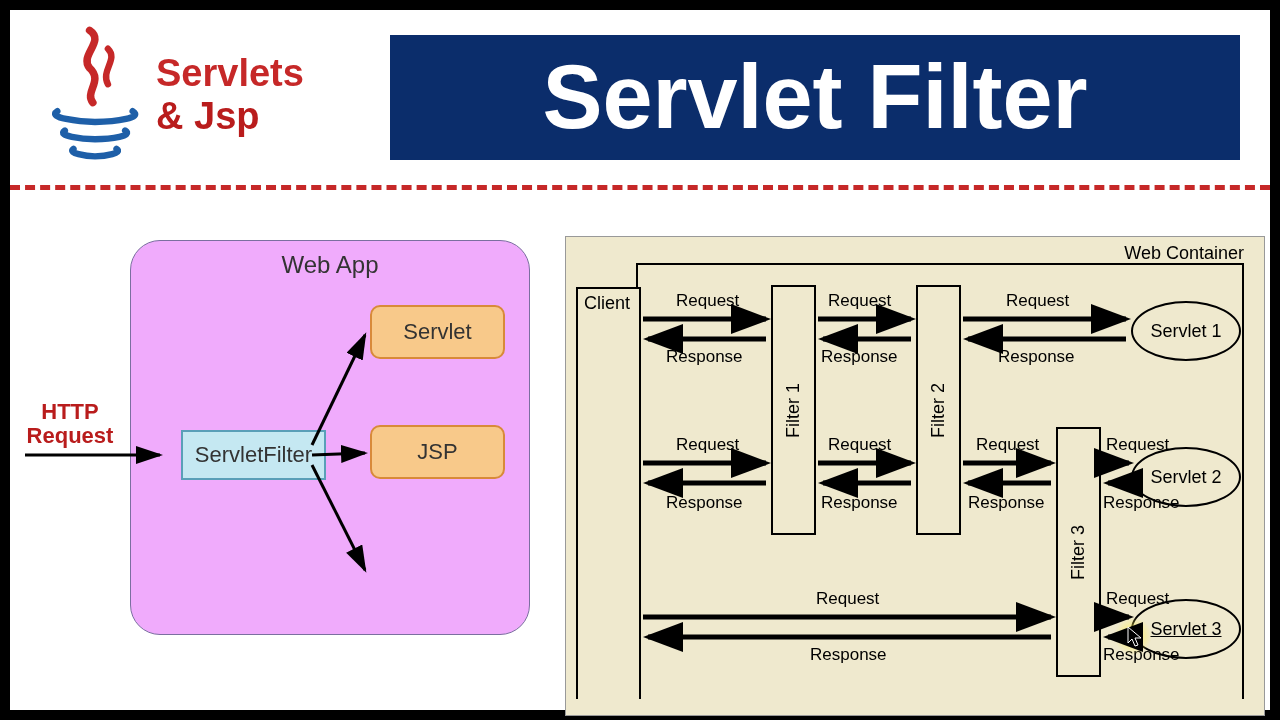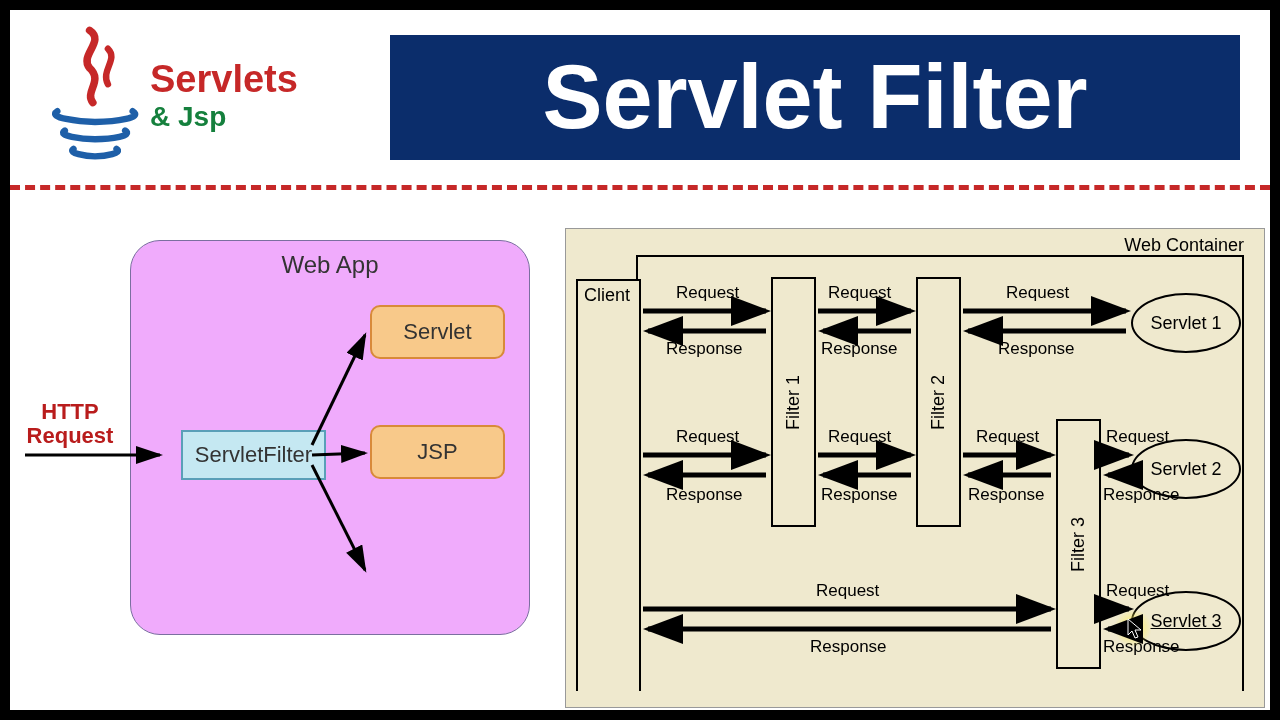--- a/index.html
+++ b/index.html
@@ -24,26 +24,26 @@
     left: 0;
     width: 100%;
     height: 170px;
   }
   .logo {
     position: absolute;
     top: 15px;
     left: 30px;
     display: flex;
     align-items: center;
-    gap: 0;
+    gap: 6px;
   }
   .logo-svg { width: 110px; height: 140px; }
   .logo-text { display: flex; flex-direction: column; }
   .logo-text .line1 { color: #c62828; font-size: 38px; font-weight: bold; }
-  .logo-text .line2 { color: #15803d; font-size: 28px; font-weight: bold; }
+  .logo-text .line2 { color: #b91c1c; font-size: 38px; font-weight: bold; }
   .title-box {
     position: absolute;
     top: 25px;
     left: 380px;
     width: 850px;
     height: 125px;
     background: #0b2d6b;
     color: #fff;
     display: flex;
     align-items: center;
@@ -131,21 +131,21 @@
     font-size: 22px;
     color: #333;
     text-align: center;
   }
   .box-servlet { top: 65px; left: 350px; }
   .box-jsp { top: 185px; left: 350px; }
   .box-static { top: 305px; left: 350px; }
   
   .right-diag {
     position: absolute;
-    top: 8px;
+    top: 16px;
     left: 555px;
     width: 700px;
     height: 480px;
     background: #efe9ce;
     border: 1px solid #999;
   }
   .wc-border {
     position: absolute;
     top: 26px;
     left: 70px;

